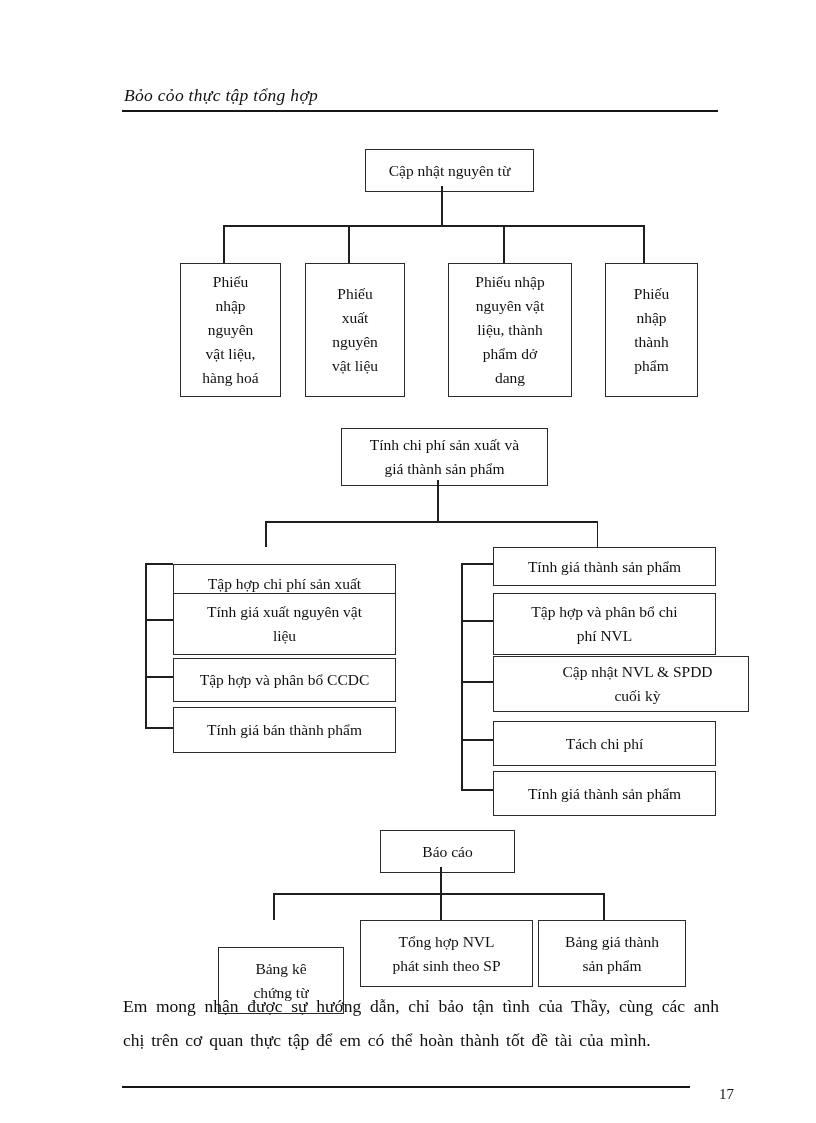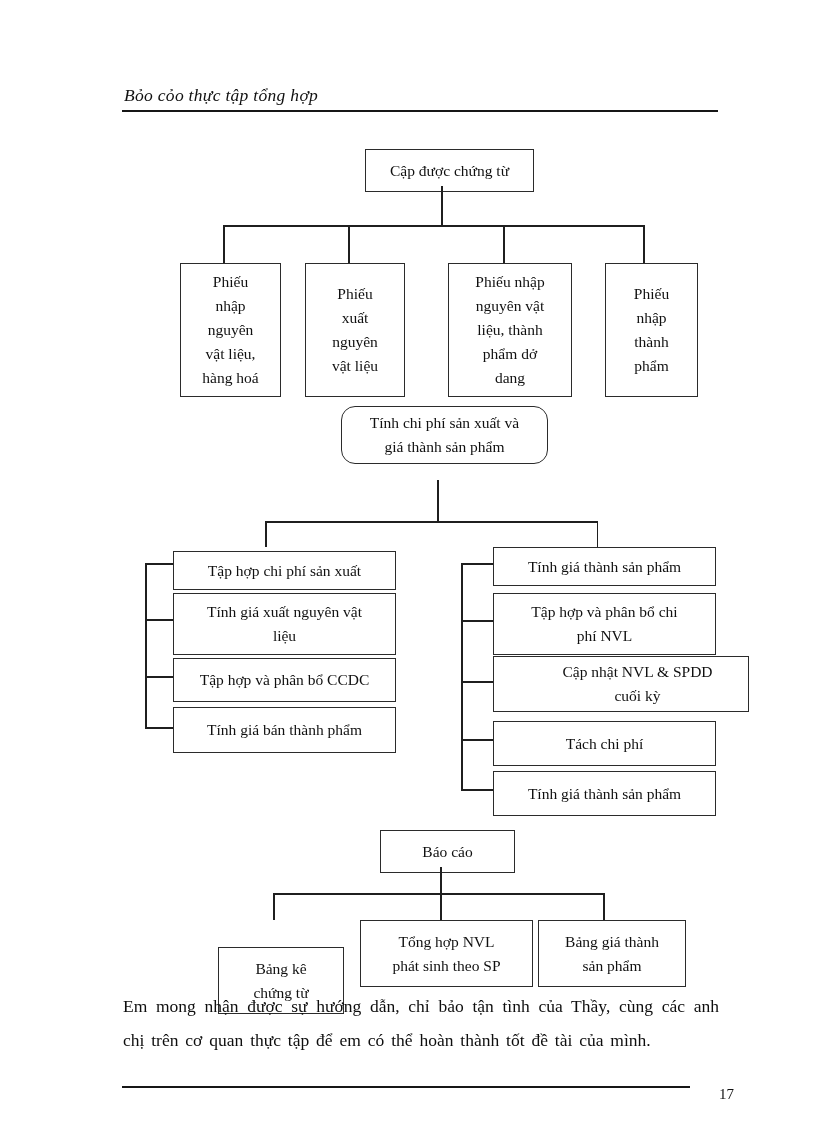--- a/index.html
+++ b/index.html
@@ -30,21 +30,21 @@
   .page-edge{position:absolute;left:0;right:0;bottom:1px;border-top:1.5px dotted #c8c8c8;}
 </style>
 </head>
 <body>
 
 <div class="page">
 
   <div class="hdr-title">Bỏo cỏo thực tập tổng hợp</div>
   <div class="rule" style="left:122px;top:72px;width:596px;height:2px;"></div>
 
-  <div class="box" style="left:365px;top:111px;width:155px;height:37px;">Cập được chứng từ</div>
+  <div class="box" style="left:365px;top:111px;width:155px;height:37px;">Cập nhật nguyên từ</div>
 
   <div class="line vline" style="left:441px;top:148px;height:39px;"></div>
   <div class="line hline" style="left:223px;top:187px;width:421px;"></div>
   <div class="line vline" style="left:223px;top:187px;height:38px;"></div>
   <div class="line vline" style="left:348px;top:187px;height:38px;"></div>
   <div class="line vline" style="left:503px;top:187px;height:38px;"></div>
   <div class="line vline" style="left:643px;top:187px;height:38px;"></div>
 
   <div class="box" style="left:180px;top:225px;width:87px;height:128px;">Phiếu
 nhập
@@ -58,29 +58,29 @@
   <div class="box" style="left:448px;top:225px;width:110px;height:128px;">Phiếu nhập
 nguyên vật
 liệu, thành
 phẩm dở
 dang</div>
   <div class="box" style="left:605px;top:225px;width:79px;height:128px;">Phiếu
 nhập
 thành
 phẩm</div>
 
-  <div class="box" style="left:341px;top:368px;width:193px;height:52px;border-radius:14px;">Tính chi phí sản xuất và
+  <div class="box" style="left:341px;top:390px;width:193px;height:52px;">Tính chi phí sản xuất và
 giá thành sản phẩm</div>
 
   <div class="line vline" style="left:437px;top:442px;height:41px;"></div>
   <div class="line hline" style="left:265px;top:483px;width:333px;"></div>
   <div class="line vline" style="left:265px;top:483px;height:26px;"></div>
   <div class="line vline" style="left:596.5px;top:483px;height:26px;"></div>
 
-  <div class="box" style="left:173px;top:513px;width:209px;height:33px;">Tập hợp chi phí sản xuất</div>
+  <div class="box" style="left:173px;top:526px;width:209px;height:33px;">Tập hợp chi phí sản xuất</div>
   <div class="box" style="left:173px;top:555px;width:209px;height:56px;">Tính giá xuất nguyên vật
 liệu</div>
   <div class="box" style="left:173px;top:620px;width:209px;height:38px;">Tập hợp và phân bổ CCDC</div>
   <div class="box" style="left:173px;top:669px;width:209px;height:40px;">Tính giá bán thành phẩm</div>
 
   <div class="line vline" style="left:145px;top:525px;height:165px;"></div>
   <div class="line hline" style="left:145px;top:525px;width:28px;"></div>
   <div class="line hline" style="left:145px;top:581px;width:28px;"></div>
   <div class="line hline" style="left:145px;top:638px;width:28px;"></div>
   <div class="line hline" style="left:145px;top:689px;width:28px;"></div>

